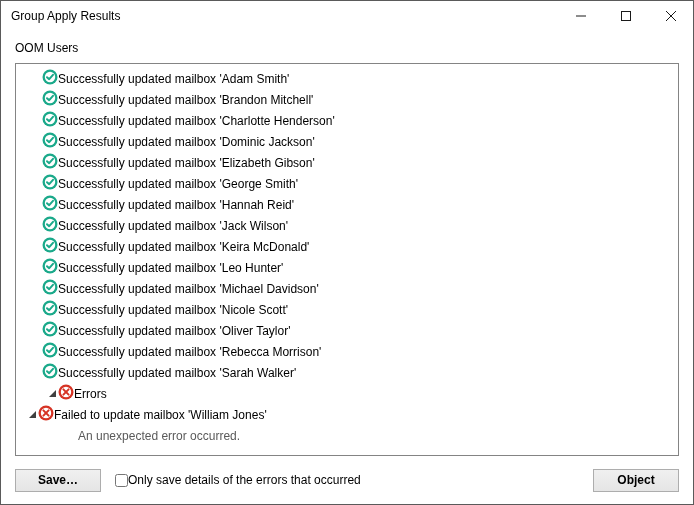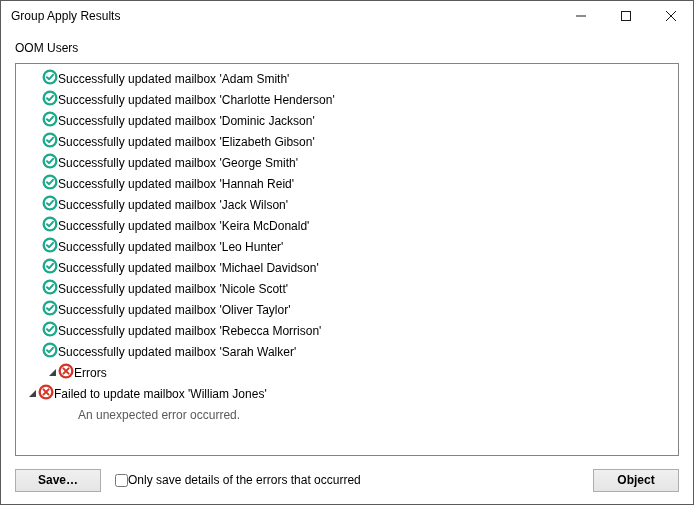--- a/index.html
+++ b/index.html
@@ -152,20 +152,28 @@
             <polyline points="5,8.2 7.2,10.2 11,5.8" fill="none" stroke="#1aa98a" stroke-width="2" stroke-linecap="round" stroke-linejoin="round"></polyline>
           </svg></span>
         <span class="txt">Successfully updated mailbox 'Adam Smith'</span>
       </div>
       <div class="item">
         <span><svg class="icon" viewBox="0 0 16 16">
             <circle cx="8" cy="8" r="7.5" fill="#1aa98a"></circle>
             <circle cx="8" cy="8" r="5.2" fill="#fff"></circle>
             <polyline points="5,8.2 7.2,10.2 11,5.8" fill="none" stroke="#1aa98a" stroke-width="2" stroke-linecap="round" stroke-linejoin="round"></polyline>
           </svg></span>
+        <span class="txt">Successfully updated mailbox 'Brandon Mitchell'</span>
+      </div>
+      <div class="item">
+        <span><svg class="icon" viewBox="0 0 16 16">
+            <circle cx="8" cy="8" r="7.5" fill="#1aa98a"></circle>
+            <circle cx="8" cy="8" r="5.2" fill="#fff"></circle>
+            <polyline points="5,8.2 7.2,10.2 11,5.8" fill="none" stroke="#1aa98a" stroke-width="2" stroke-linecap="round" stroke-linejoin="round"></polyline>
+          </svg></span>
         <span class="txt">Successfully updated mailbox 'Charlotte Henderson'</span>
       </div>
       <div class="item">
         <span><svg class="icon" viewBox="0 0 16 16">
             <circle cx="8" cy="8" r="7.5" fill="#1aa98a"></circle>
             <circle cx="8" cy="8" r="5.2" fill="#fff"></circle>
             <polyline points="5,8.2 7.2,10.2 11,5.8" fill="none" stroke="#1aa98a" stroke-width="2" stroke-linecap="round" stroke-linejoin="round"></polyline>
           </svg></span>
         <span class="txt">Successfully updated mailbox 'Dominic Jackson'</span>
       </div>

